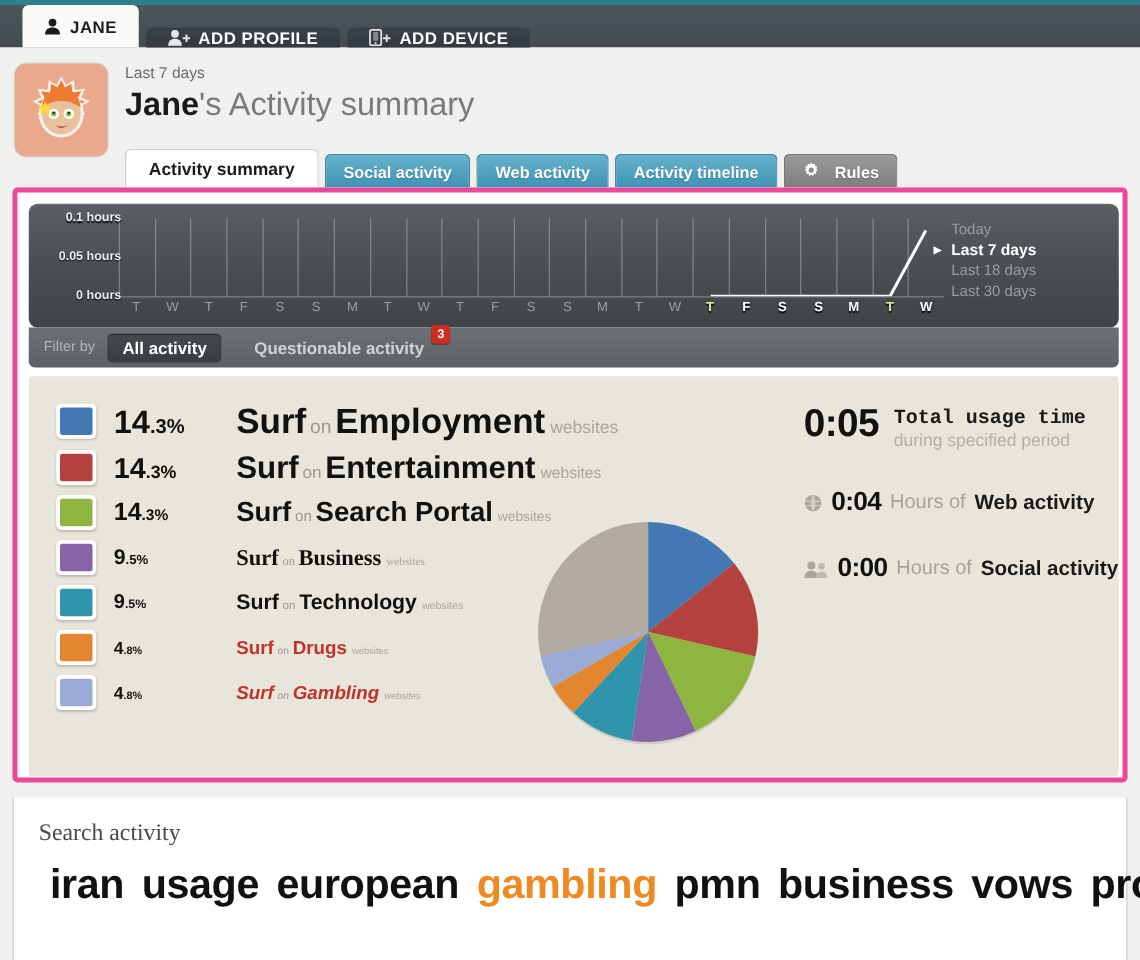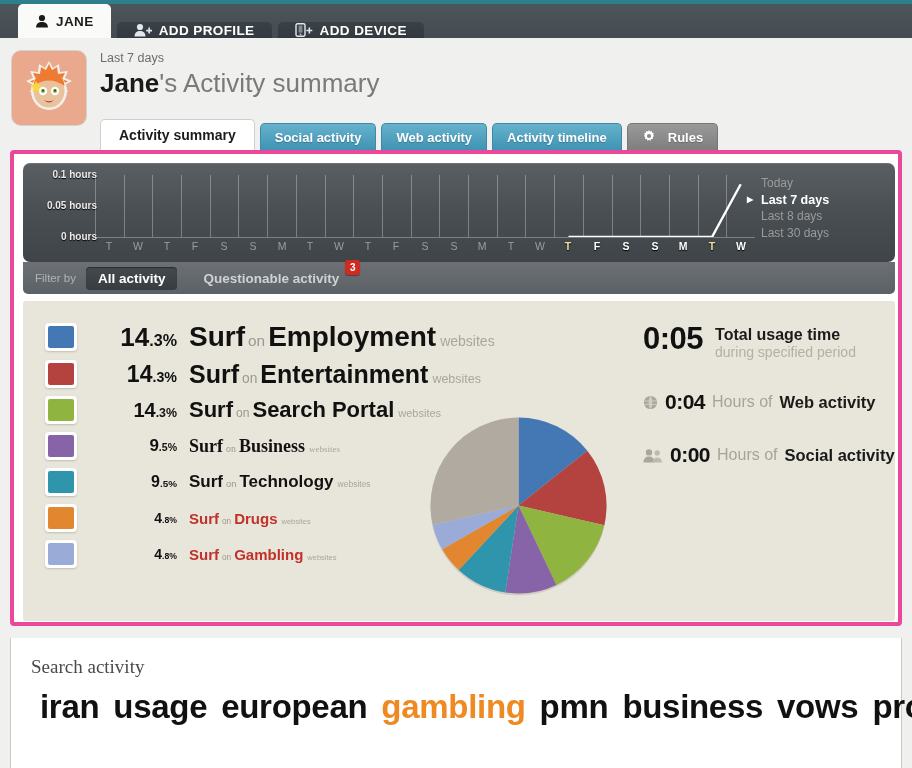--- a/index.html
+++ b/index.html
@@ -190,38 +190,38 @@
 
   .legend { position: absolute; left: 22px; top: 18px; width: 420px; }
   .lrow { display: flex; align-items: center; margin-bottom: 2px; }
   .sw {
     width: 32px; height: 28px; border-radius: 4px;
     background: #fff; padding: 3px;
     box-shadow: 0 1px 2px rgba(0,0,0,.18);
     flex: 0 0 auto;
   }
   .sw i { display: block; width: 100%; height: 100%; border-radius: 2px; }
-  .pct { color: #111; font-weight: bold; text-align: right; flex: 0 0 auto; }
+  .pct { color: #111; font-weight: bold; flex: 0 0 auto; }
   .pct .frac { font-size: .62em; }
   .lbl { margin-left: 12px; white-space: nowrap; }
   .lbl .surf { font-weight: bold; color: #111; }
   .lbl .on { color: #9b9890; font-size: .55em; font-weight: normal; margin: 0 3px; }
   .lbl .cat { font-weight: bold; color: #111; }
   .lbl .sites { color: #a9a69d; font-size: .50em; font-weight: normal; margin-left: 4px; }
   .lrow.warn .lbl .surf, .lrow.warn .lbl .cat { color: #c0322a; }
 
   
   .pie { position: absolute; left: 403px; top: 112px; }
 
   
   .stats { position: absolute; left: 620px; top: 22px; }
   .stat-main { display: flex; align-items: flex-start; gap: 12px; }
   .big { font-size: 31px; font-weight: bold; color: #111; line-height: 32px; letter-spacing: -.5px; }
   .stat-main .txt { padding-top: 2px; }
-  .stat-main .t1 { font-size: 16px; font-weight: bold; color: #1a1a1a; line-height: 19px; }
+  .stat-main .t1 { font-size: 16px; font-weight: bold; color: #1a1a1a; line-height: 19px; font-family: Liberation Mono, monospace; }
   .stat-main .t2 { font-size: 14px; color: #b3b0a6; line-height: 17px; }
   .srow { display: flex; align-items: center; gap: 7px; margin-top: 29px; }
   .srow .num { font-size: 21px; font-weight: bold; color: #111; letter-spacing: -.5px; }
   .srow .hof { font-size: 16px; color: #a6a39a; }
   .srow .sname { font-size: 16.5px; font-weight: bold; color: #1a1a1a; }
 
   
   .searchsec {
     position: absolute; left: 10px; top: 600px; width: 892px; height: 168px;
     background: #ffffff;
@@ -393,21 +393,21 @@
           <div class="day sel" style="left: 502px;">F</div>
           <div class="day sel" style="left: 531px;">S</div>
           <div class="day sel" style="left: 560px;">S</div>
           <div class="day sel" style="left: 588px;">M</div>
           <div class="day sel acc" style="left: 617px;">T</div>
           <div class="day sel" style="left: 646px;">W</div>
         </div>
       <div class="ranges" id="ranges">
           <div class="range"><span>Today</span></div>
           <div class="range sel"><span>Last 7 days</span></div>
-          <div class="range"><span>Last 8 days</span></div>
+          <div class="range"><span>Last 18 days</span></div>
           <div class="range"><span>Last 30 days</span></div>
         </div>
     </div>
 
     <div class="filterbar">
       <span class="filterlabel">Filter by</span>
       <div id="filter-options" style="display:flex;align-items:center;gap:14px;">
           <div class="fbtn active"><span>All activity</span></div>
           <div class="fbtn"><span>Questionable activity</span><span class="badge" style="background: rgb(208, 43, 32);">3</span></div>
         </div>
@@ -456,21 +456,21 @@
               <i style="background: rgb(226, 134, 47);"></i>
             </div>
             <div class="pct" style="font-size: 14px; width: 86px; margin-left: 14px;"><span>4</span><span class="frac">.8%</span></div>
             <div class="lbl" style="font-size: 15px;"><span class="surf">Surf</span><span class="on">on</span><span class="cat">Drugs</span><span class="sites">websites</span></div>
           </div>
           <div class="lrow warn" style="height: 34px;">
             <div class="sw">
               <i style="background: rgb(154, 171, 216);"></i>
             </div>
             <div class="pct" style="font-size: 14px; width: 86px; margin-left: 14px;"><span>4</span><span class="frac">.8%</span></div>
-            <div class="lbl" style="font-size: 15px;"><span class="surf">Surf</span><span class="on">on</span><span class="cat">Gambling</span><span class="sites">websites</span></div>
+            <div class="lbl" style="font-size: 15px; font-style: italic;"><span class="surf">Surf</span><span class="on">on</span><span class="cat">Gambling</span><span class="sites">websites</span></div>
           </div>
         </div>
 
       <div class="pie">
         <svg width="185" height="185" viewBox="0 0 185 185" id="pie-svg">
             <circle cx="92.5" cy="94.5" r="88" fill="rgba(0,0,0,0.10)"></circle>
             <path d="M 92.5 92.5 L 92.50 4.50 A 88 88 0 0 1 161.35 37.69 Z" fill="#4478b4"></path>
             <path d="M 92.5 92.5 L 161.35 37.69 A 88 88 0 0 1 178.26 112.24 Z" fill="#b4423f"></path>
             <path d="M 92.5 92.5 L 178.26 112.24 A 88 88 0 0 1 130.47 171.89 Z" fill="#8fb440"></path>
             <path d="M 92.5 92.5 L 130.47 171.89 A 88 88 0 0 1 79.28 179.50 Z" fill="#8764a8"></path>

